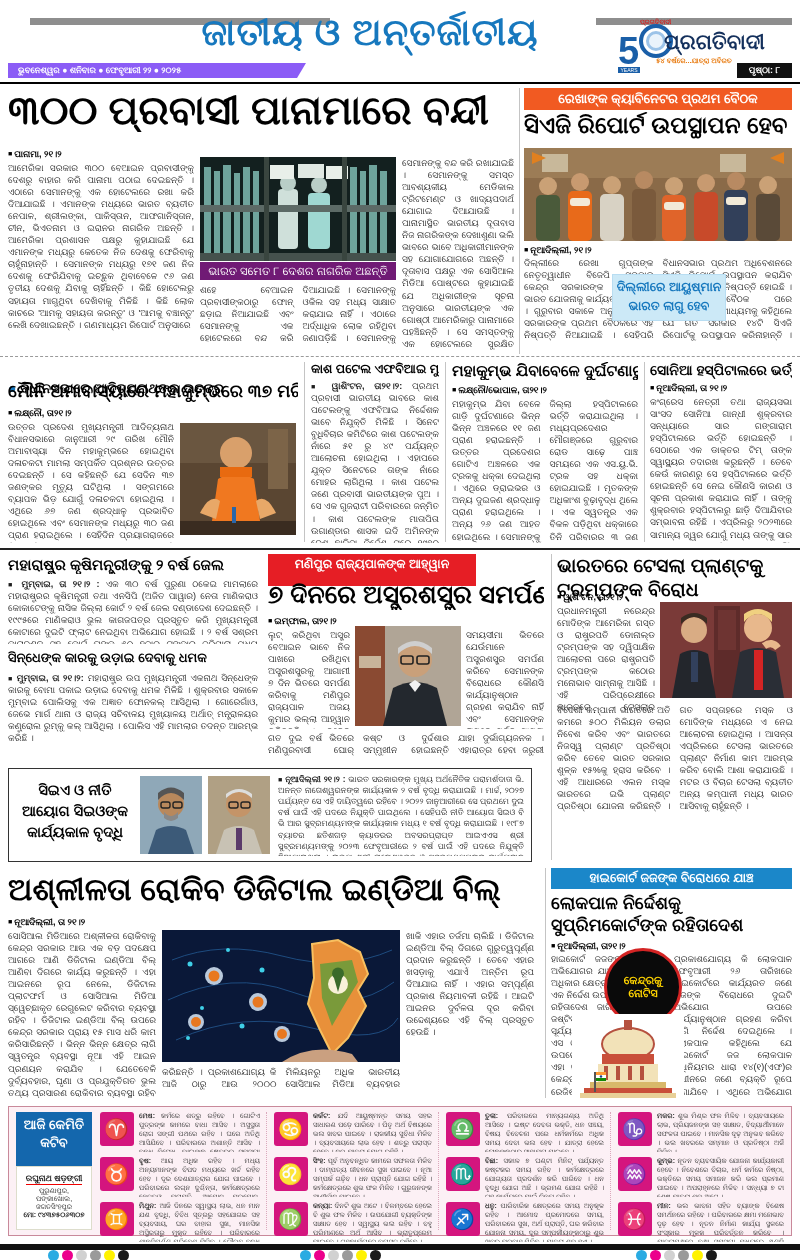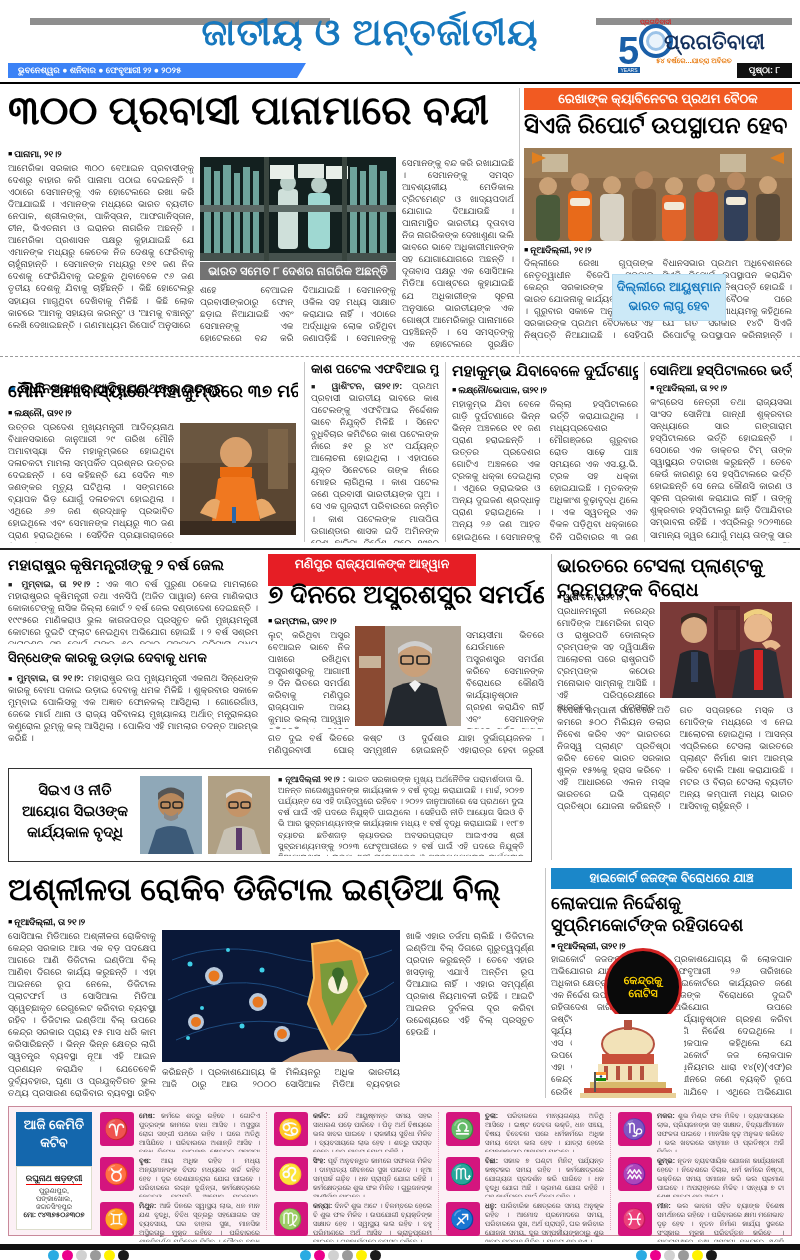--- a/index.html
+++ b/index.html
@@ -9,21 +9,21 @@
   .body-text{font-size:9px;line-height:1.34;text-align:justify;color:#1d1d1d;overflow:hidden;}
   .byline{font-weight:bold;font-size:9px;color:#000;}
   .byline::before{content:"■ ";font-size:7px;position:relative;top:-1px;}
   .byline-inline{font-weight:bold;}
   .byline-inline::before{content:"■ ";font-size:7px;}
   .hl{font-weight:bold;color:#000;margin:0;}
   .vdiv{position:absolute;width:1px;background:#c4c4c4;}
   .kicker-bar{color:#fff;font-weight:bold;text-align:center;overflow:hidden;}
   .photo{overflow:hidden;background:#888;}
   .photo svg{display:block;width:100%;height:100%;}
-  .caption-bar{background:#737373;color:#fff;font-weight:bold;text-align:center;overflow:hidden;}
+  .caption-bar{background:#701a75;color:#fff;font-weight:normal;text-align:center;overflow:hidden;}
   .cols2{column-count:2;column-gap:9px;}
   .cols3{column-count:3;column-gap:9px;}
   .dotted-v{position:absolute;width:0;border-left:1px dotted #dba8bc;}
   .zod-entry{display:flex;margin-bottom:5px;}
   .zod-icon{width:34px;height:34px;flex:0 0 34px;background:#d4157e;color:#fff;
             display:flex;align-items:center;justify-content:center;font-size:20px;border-radius:3px;}
   .zod-text{font-size:6.9px;line-height:1.3;text-align:justify;padding-left:5px;color:#333;overflow:hidden;max-height:40px;}
   .reg-dots{position:absolute;display:flex;gap:3px;}
   .reg-dots span{width:11px;height:11px;border-radius:50%;display:block;}
 </style>
@@ -40,21 +40,21 @@
   <div class="abs" style="left:616px;top:20px;width:180px;height:46px;">
     <div style="position:absolute;left:24px;top:-2px;font-size:6.5px;color:#d02020;font-weight:bold;">ପ୍ରଗତିବାଦୀ</div>
     <div style="position:absolute;left:2px;top:4px;">
       <span style="font-size:38px;font-weight:bold;color:#1a5fa8;line-height:1;">5</span><span style="display:inline-block;width:26px;height:26px;border:4px solid #1a5fa8;border-radius:50%;background:#eaf3fb;vertical-align:6px;box-shadow:inset 0 0 0 3px #fff, inset 0 0 0 6px #9cc3e8;"></span>
       <div style="font-size:5px;color:#fff;background:#1a5fa8;width:22px;text-align:center;margin-top:-3px;">YEARS</div>
     </div>
     <div style="position:absolute;left:48px;top:10px;font-size:21px;font-weight:bold;color:#14305c;">ପ୍ରଗତିବାଦୀ</div>
     <div style="position:absolute;left:40px;top:37px;font-size:7px;color:#e87b10;font-weight:bold;">୫୪ ବର୍ଷରେ...ଯାତ୍ରା ଅବିରତ</div>
   </div>
 
-  <div class="abs" style="left:8px;top:63px;width:288px;height:15px;background:#3b82f6;color:#fff;font-size:8.5px;font-weight:bold;line-height:15px;padding-left:10px;clip-path:polygon(0 0,100% 0,97% 100%,0 100%);">ଭୁବନେଶ୍ୱର ● ଶନିବାର ● ଫେବୃଆରୀ ୨୨ ● ୨୦୨୫</div>
+  <div class="abs" style="left:8px;top:63px;width:288px;height:15px;background:#8b5cf6;color:#fff;font-size:8.5px;font-weight:bold;line-height:15px;padding-left:10px;clip-path:polygon(0 0,100% 0,97% 100%,0 100%);">ଭୁବନେଶ୍ୱର ● ଶନିବାର ● ଫେବୃଆରୀ ୨୨ ● ୨୦୨୫</div>
   <div class="abs" style="left:737px;top:63px;width:55px;height:15px;background:#111;color:#fff;font-size:9px;font-weight:bold;line-height:15px;text-align:center;">ପୃଷ୍ଠା: ୮</div>
 
   <div class="abs" style="left:0;top:82px;width:800px;height:2px;background:#000;"></div>
 
   <div class="abs hl" style="left:8px;top:88px;width:508px;font-size:40px;line-height:1.1;white-space:nowrap;overflow:hidden;">୩୦୦ ପ୍ରବାସୀ ପାନାମାରେ ବନ୍ଦୀ</div>
   <div class="abs byline" style="left:8px;top:149px;">ପାନାମା, ୨୧।୨</div>
   <div class="abs body-text" style="left:8px;top:162px;width:186px;height:188px;">ଆମେରିକା ସରକାର ୩୦୦ ବେଆଇନ ପ୍ରବାସୀଙ୍କୁ ଦେଶରୁ ବାହାର କରି ପାନାମା ପଠାଇ ଦେଇଛନ୍ତି । ଏଠାରେ ସେମାନଙ୍କୁ ଏକ ହୋଟେଲରେ ରଖା କରି ଦିଆଯାଇଛି । ଏମାନଙ୍କ ମଧ୍ୟରେ ଭାରତ ବ୍ୟତୀତ ନେପାଳ, ଶ୍ରୀଲଙ୍କା, ପାକିସ୍ତାନ, ଆଫଗାନିସ୍ତାନ, ଚୀନ, ଭିଏତନାମ ଓ ଇରାନର ନାଗରିକ ଅଛନ୍ତି । ଆମେରିକା ପ୍ରଶାସନ ପକ୍ଷରୁ କୁହାଯାଇଛି ଯେ ଏମାନଙ୍କ ମଧ୍ୟରୁ କେତେକ ନିଜ ଦେଶକୁ ଫେରିବାକୁ ଚାହୁଁନାହାନ୍ତି । ସେମାନଙ୍କ ମଧ୍ୟରୁ ୧୭୧ ଜଣ ନିଜ ଦେଶକୁ ଫେରିଯିବାକୁ ଇଚ୍ଛୁକ ଥିବାବେଳେ ୯୬ ଜଣ ତୃତୀୟ ଦେଶକୁ ଯିବାକୁ ଚାହିଁଛନ୍ତି । କିଛି ହୋଟେଲରୁ ସହାୟତା ମାଗୁଥିବା ଦେଖିବାକୁ ମିଳିଛି । କିଛି ଲୋକ କାଚରେ 'ଆମକୁ ସହାୟତା କରନ୍ତୁ' ଓ 'ଆମକୁ ବଞ୍ଚାନ୍ତୁ' ଲେଖି ଦେଖାଇଛନ୍ତି । ଗଣମାଧ୍ୟମ ରିପୋର୍ଟ ଅନୁସାରେ</div>
   <div class="abs photo" style="left:200px;top:157px;width:196px;height:104px;">
     <svg viewBox="0 0 196 104" preserveAspectRatio="none" role="img">
       <rect width="196" height="104" fill="#13201f"></rect>

